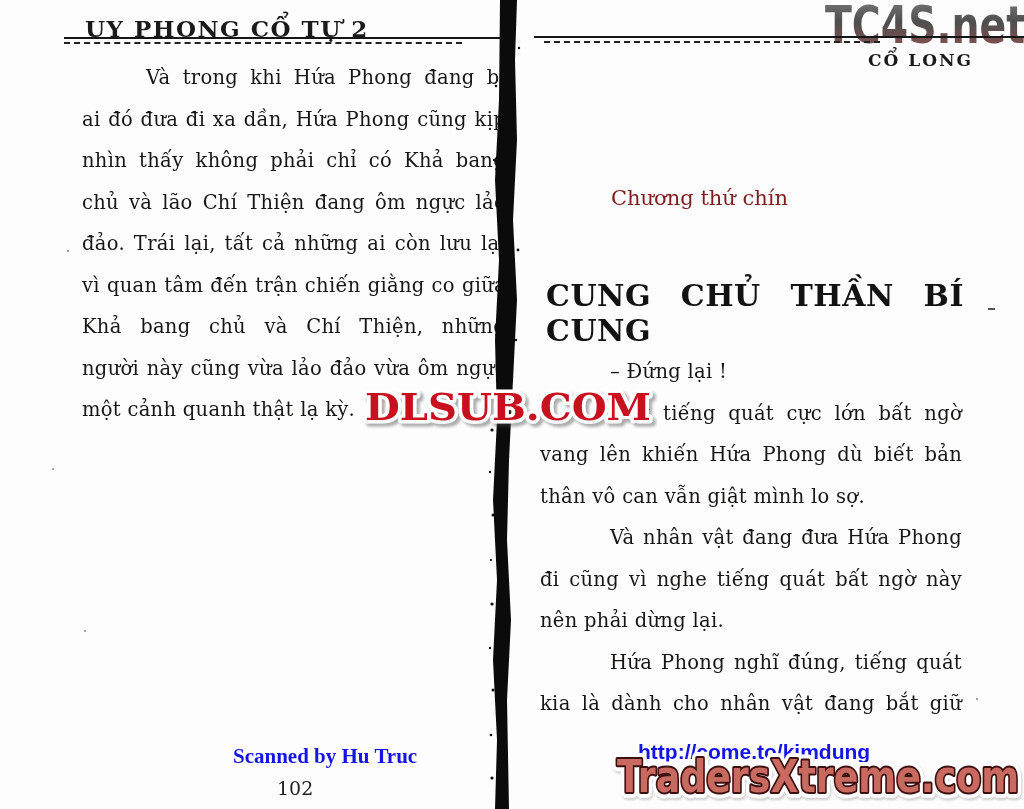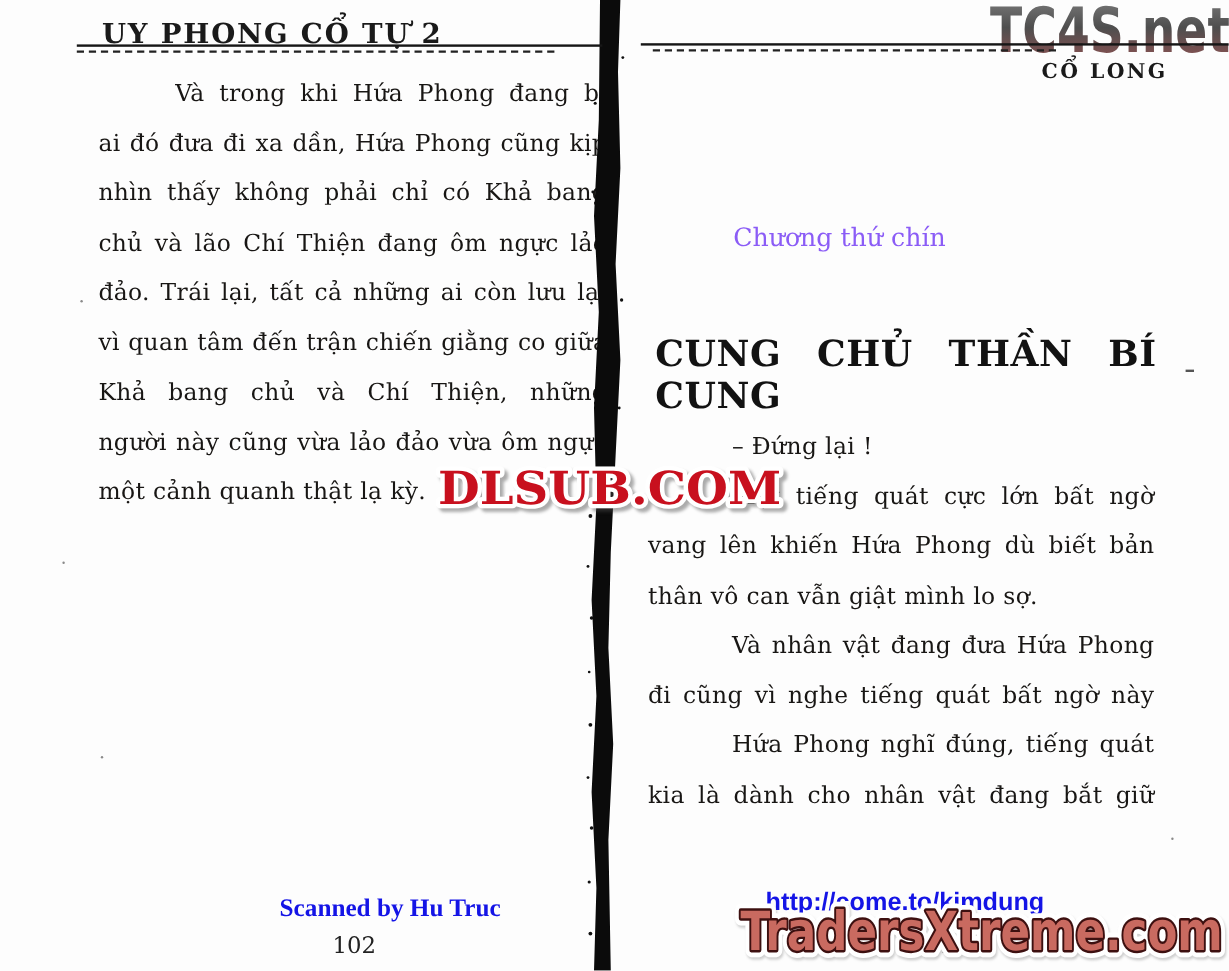--- a/index.html
+++ b/index.html
@@ -28,21 +28,21 @@
   .hdr-right-author{
     position:absolute;left:868px;top:14px;z-index:6;
     font-size:17px;font-weight:bold;letter-spacing:2px;color:#1a1a1a;margin-top:36px;
   }
   .rule{position:absolute;z-index:6;}
   .rule-solid{height:2px;background:#161616;}
   .rule-dash{height:0;border-top:2px dashed #222;}
 
   .chapter-label{
     position:absolute;left:611px;top:186px;z-index:1;
-    font-size:21px;color:#8b5cf6;
+    font-size:21px;color:#7f1d1d;
   }
   .chapter-title{
     position:absolute;left:546px;top:264px;width:418px;z-index:1;
     font-size:30px;font-weight:bold;color:#121212;
     text-align:justify;text-align-last:justify;letter-spacing:0.5px;margin-top:14px;
   }
 
   
   .scan-credit{
     position:absolute;left:233px;top:744px;z-index:1;
@@ -97,20 +97,21 @@
 <div class="chapter-label">Chương thứ chín</div>
 <div class="chapter-title">CUNG CHỦ THẦN BÍ CUNG</div>
 
 <div class="body-right">
   <div class="tline ind-r">– Đứng lại !</div>
   <div class="tline j ind-r">Một tiếng quát cực lớn bất ngờ</div>
   <div class="tline j">vang lên khiến Hứa Phong dù biết bản</div>
   <div class="tline">thân vô can vẫn giật mình lo sợ.</div>
   <div class="tline j ind-r">Và nhân vật đang đưa Hứa Phong</div>
   <div class="tline j">đi cũng vì nghe tiếng quát bất ngờ này</div>
+  <div class="tline">nên phải dừng lại.</div>
   <div class="tline j ind-r">Hứa Phong nghĩ đúng, tiếng quát</div>
   <div class="tline j">kia là dành cho nhân vật đang bắt giữ</div>
 </div>
 
 <div class="footer-url">http://come.to/kimdung</div>
 <div class="pagenum-right">103</div>
 
 <div class="noise" style="left:67px;top:250px;"></div>
 <div class="noise" style="left:52px;top:468px;"></div>
 <div class="noise" style="left:84px;top:630px;"></div>

